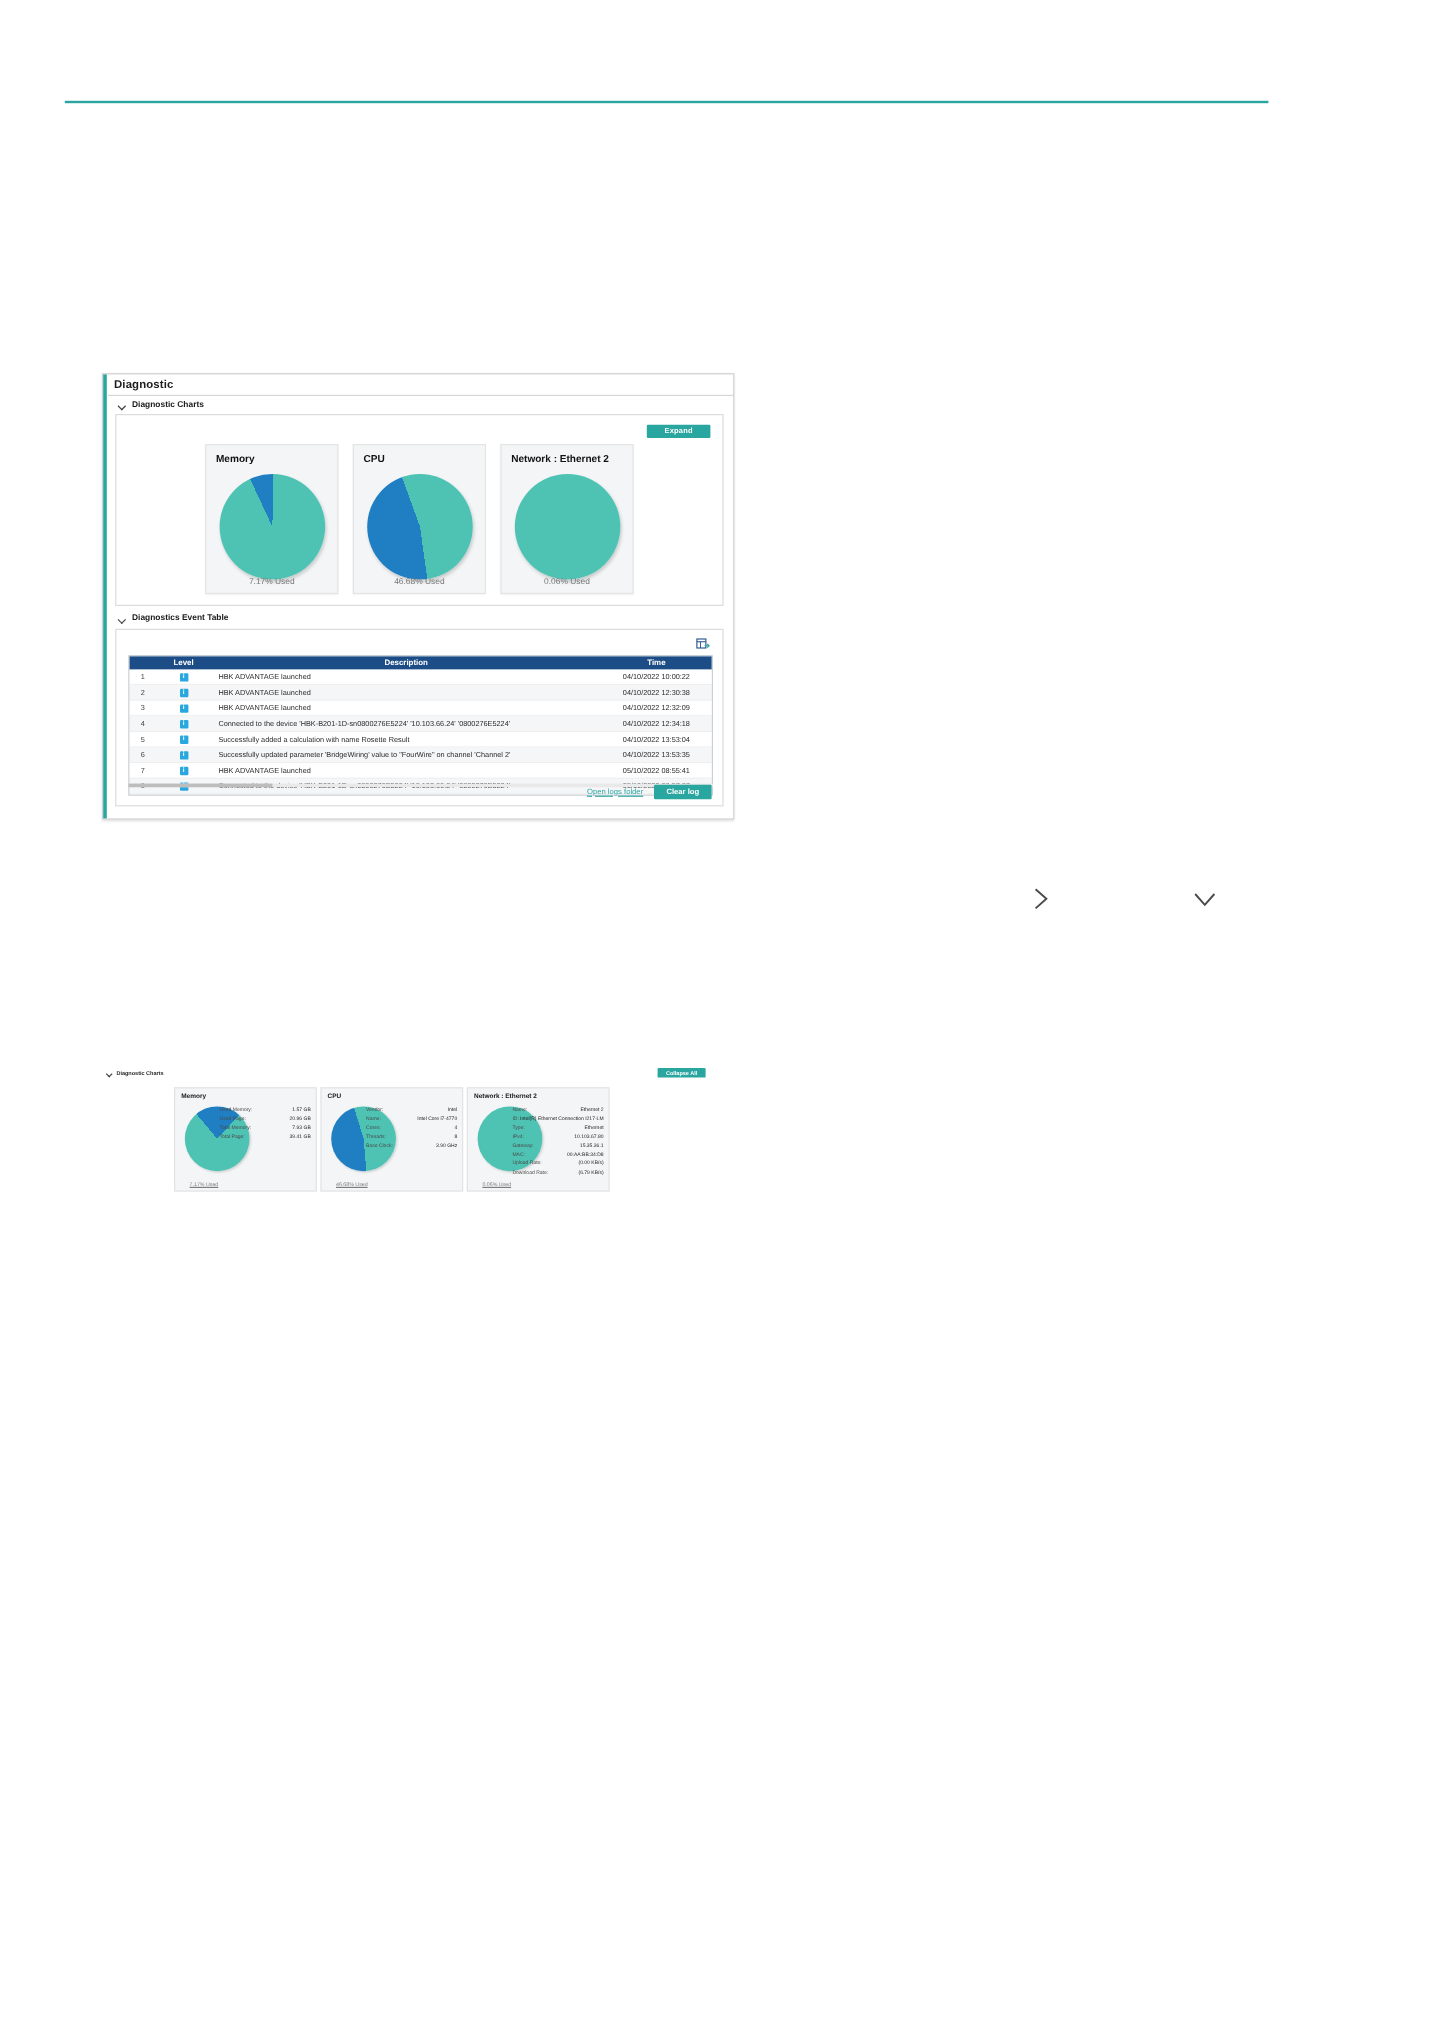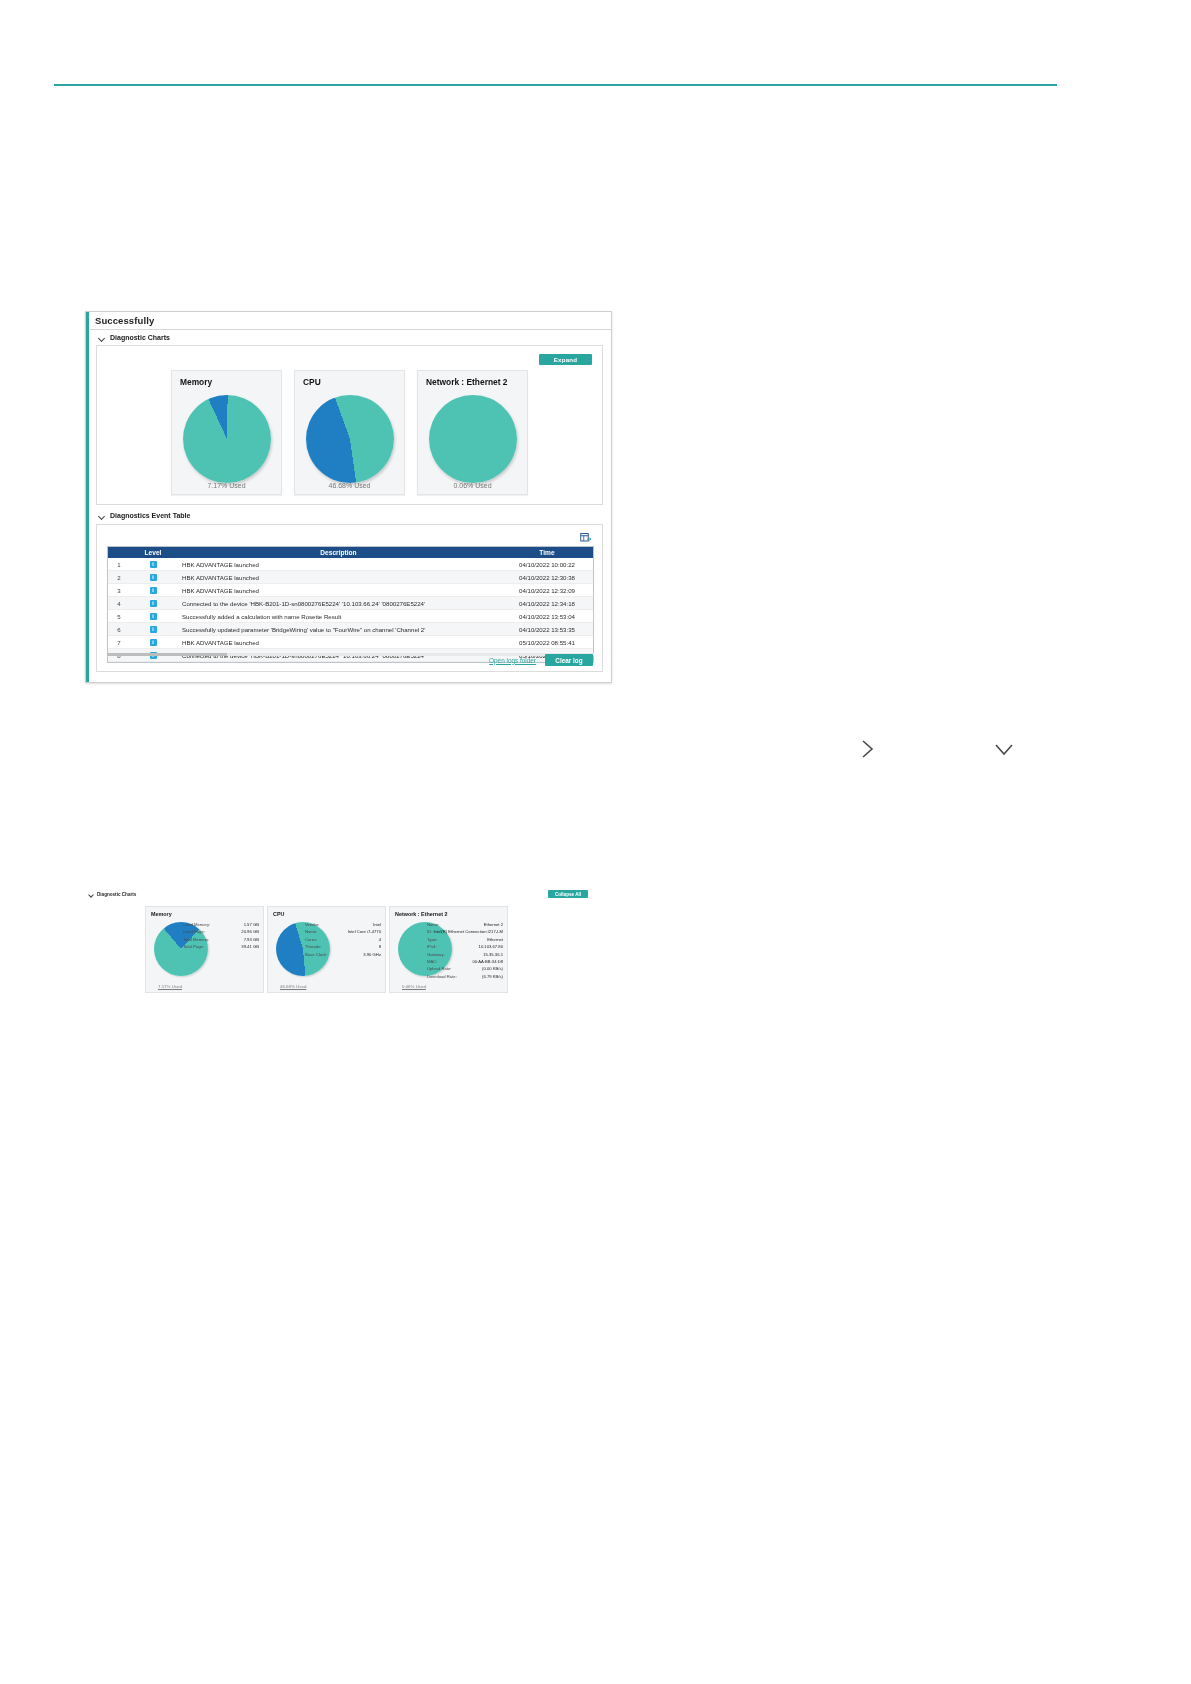--- a/index.html
+++ b/index.html
@@ -356,21 +356,21 @@
   .f2stats .v { color: #1f1f1f; }
 </style>
 </head>
 <body>
 
 <div class="page-rule"></div>
 
 <div class="fig1">
   <div class="accent-bar"></div>
 
-  <div class="win-title">Successfully</div>
+  <div class="win-title">Diagnostic</div>
   <div class="title-sep"></div>
 
   <div class="sec-head" style="left:13px; top:22px;">
     <span class="chev"></span>
     <span>Diagnostic Charts</span>
   </div>
 
   <div class="charts-panel">
     <div class="expand-btn">Expand</div>
 

